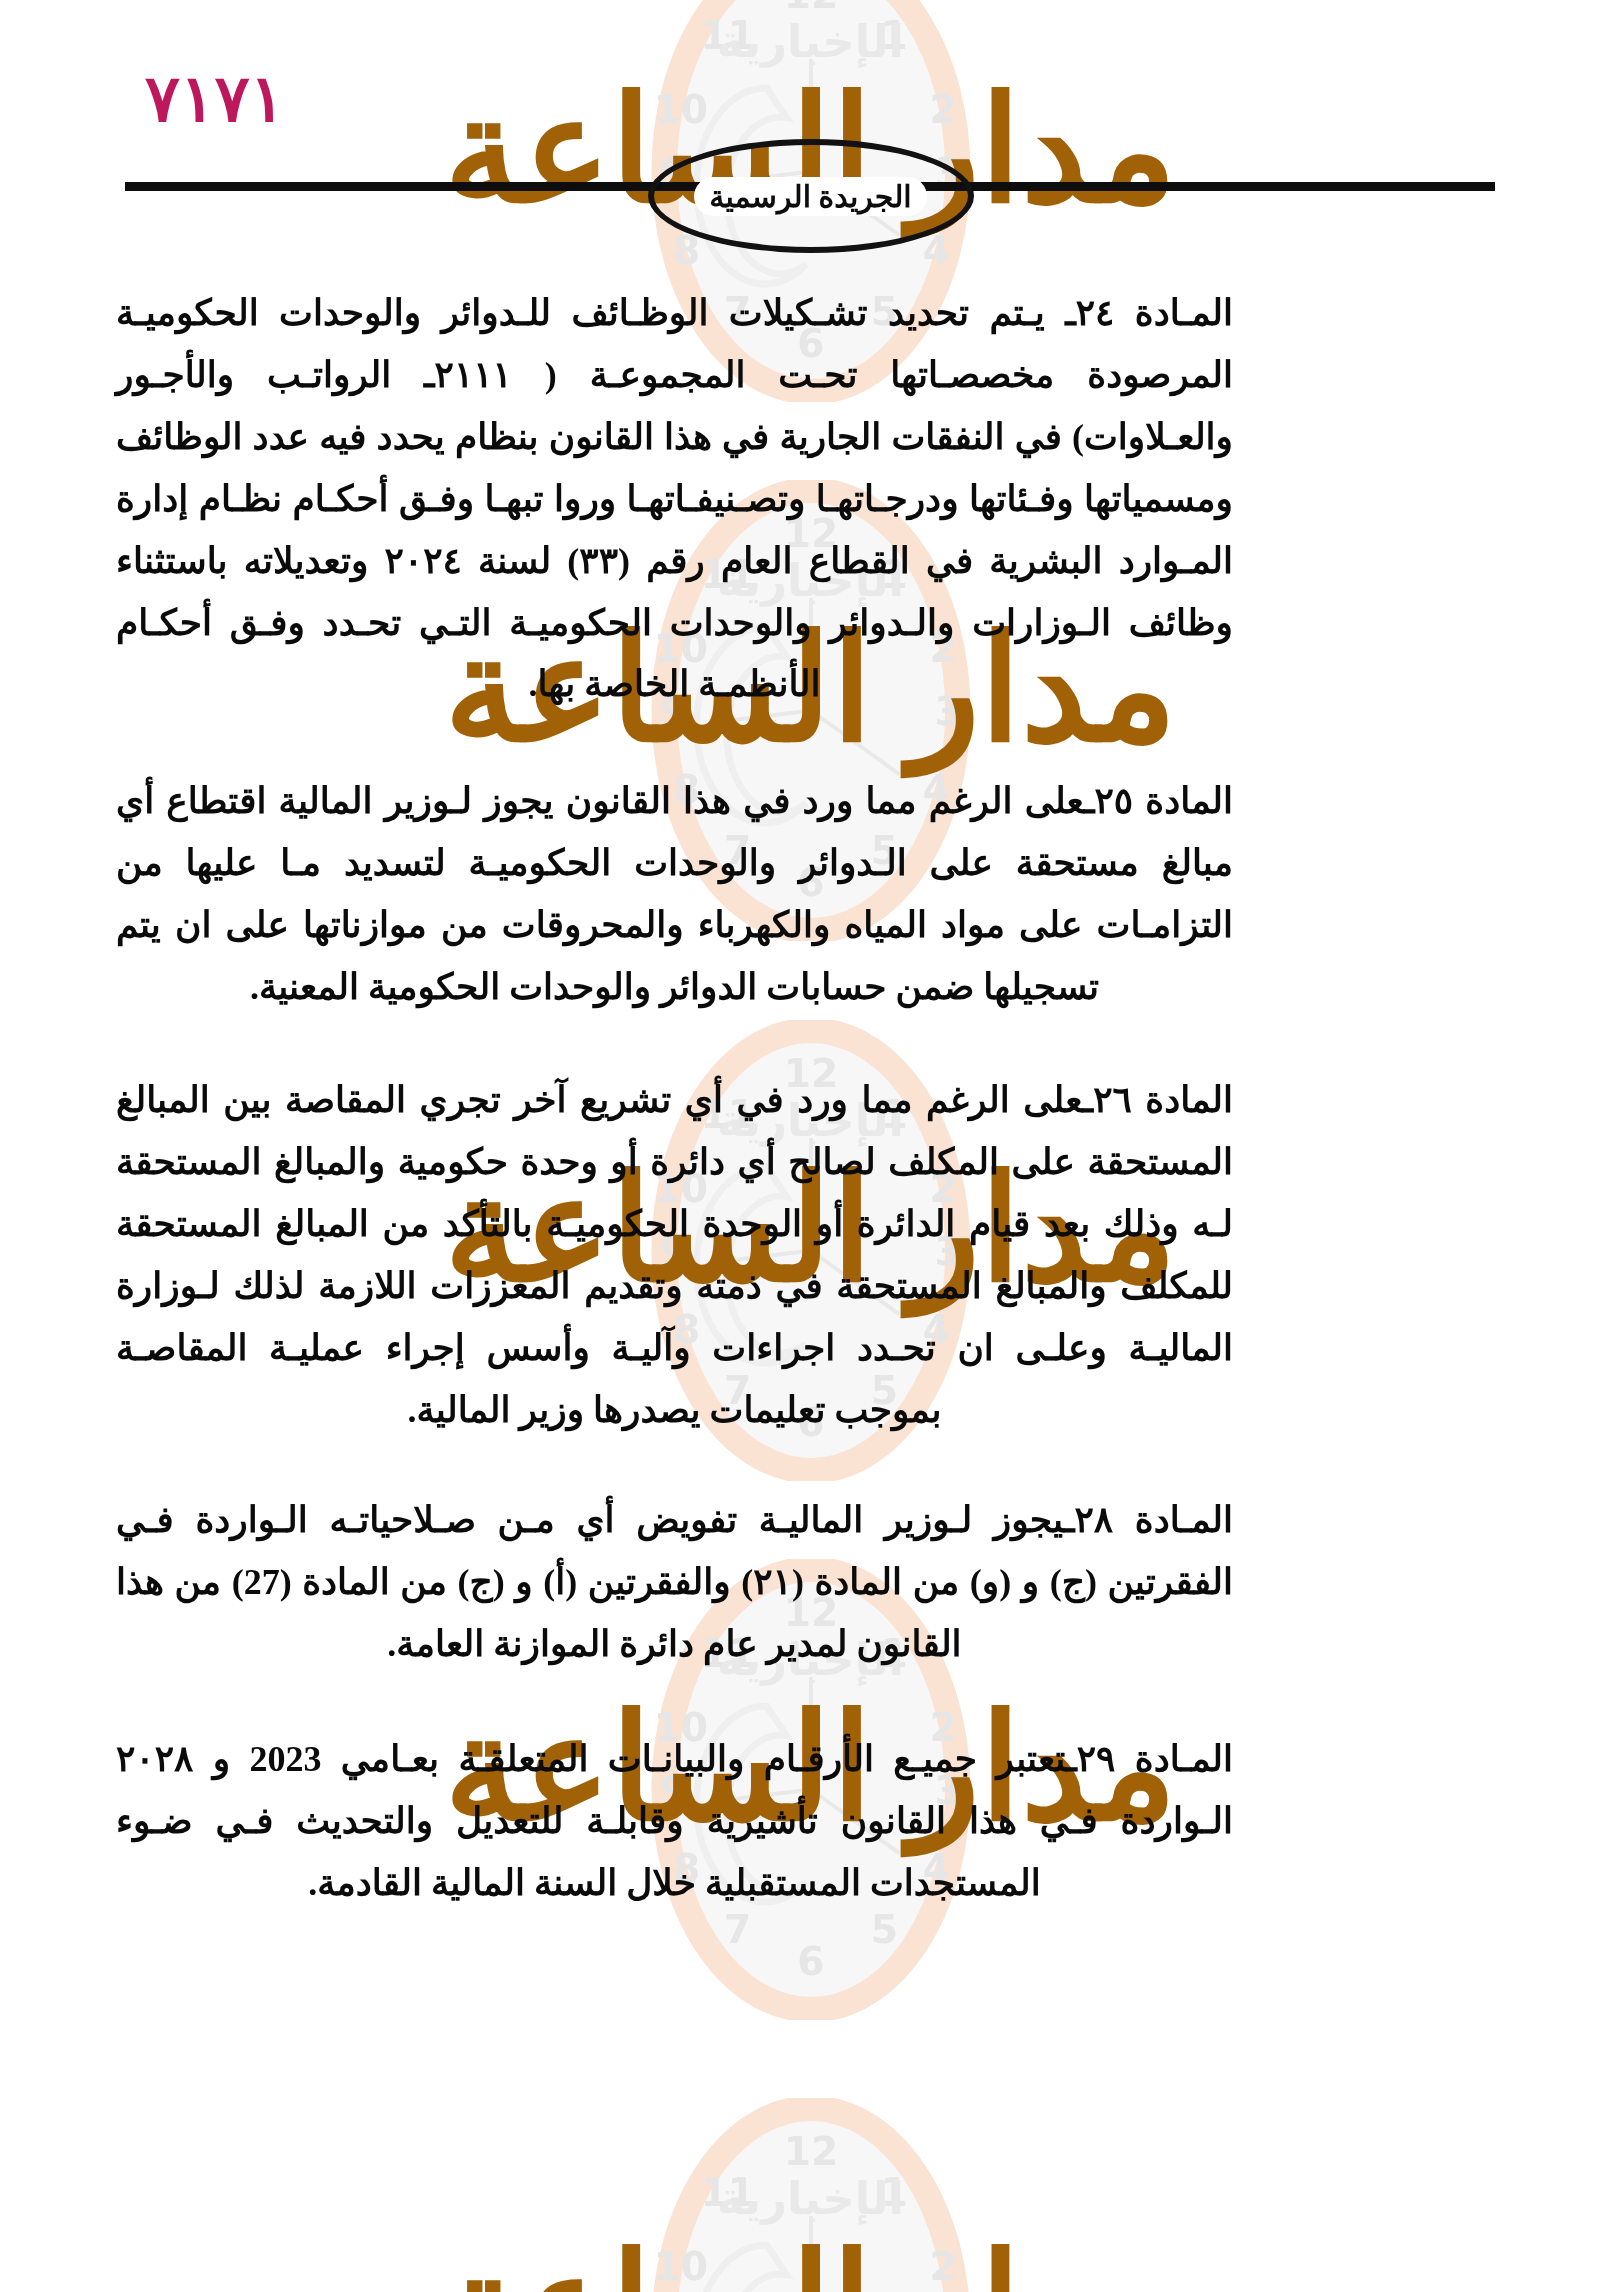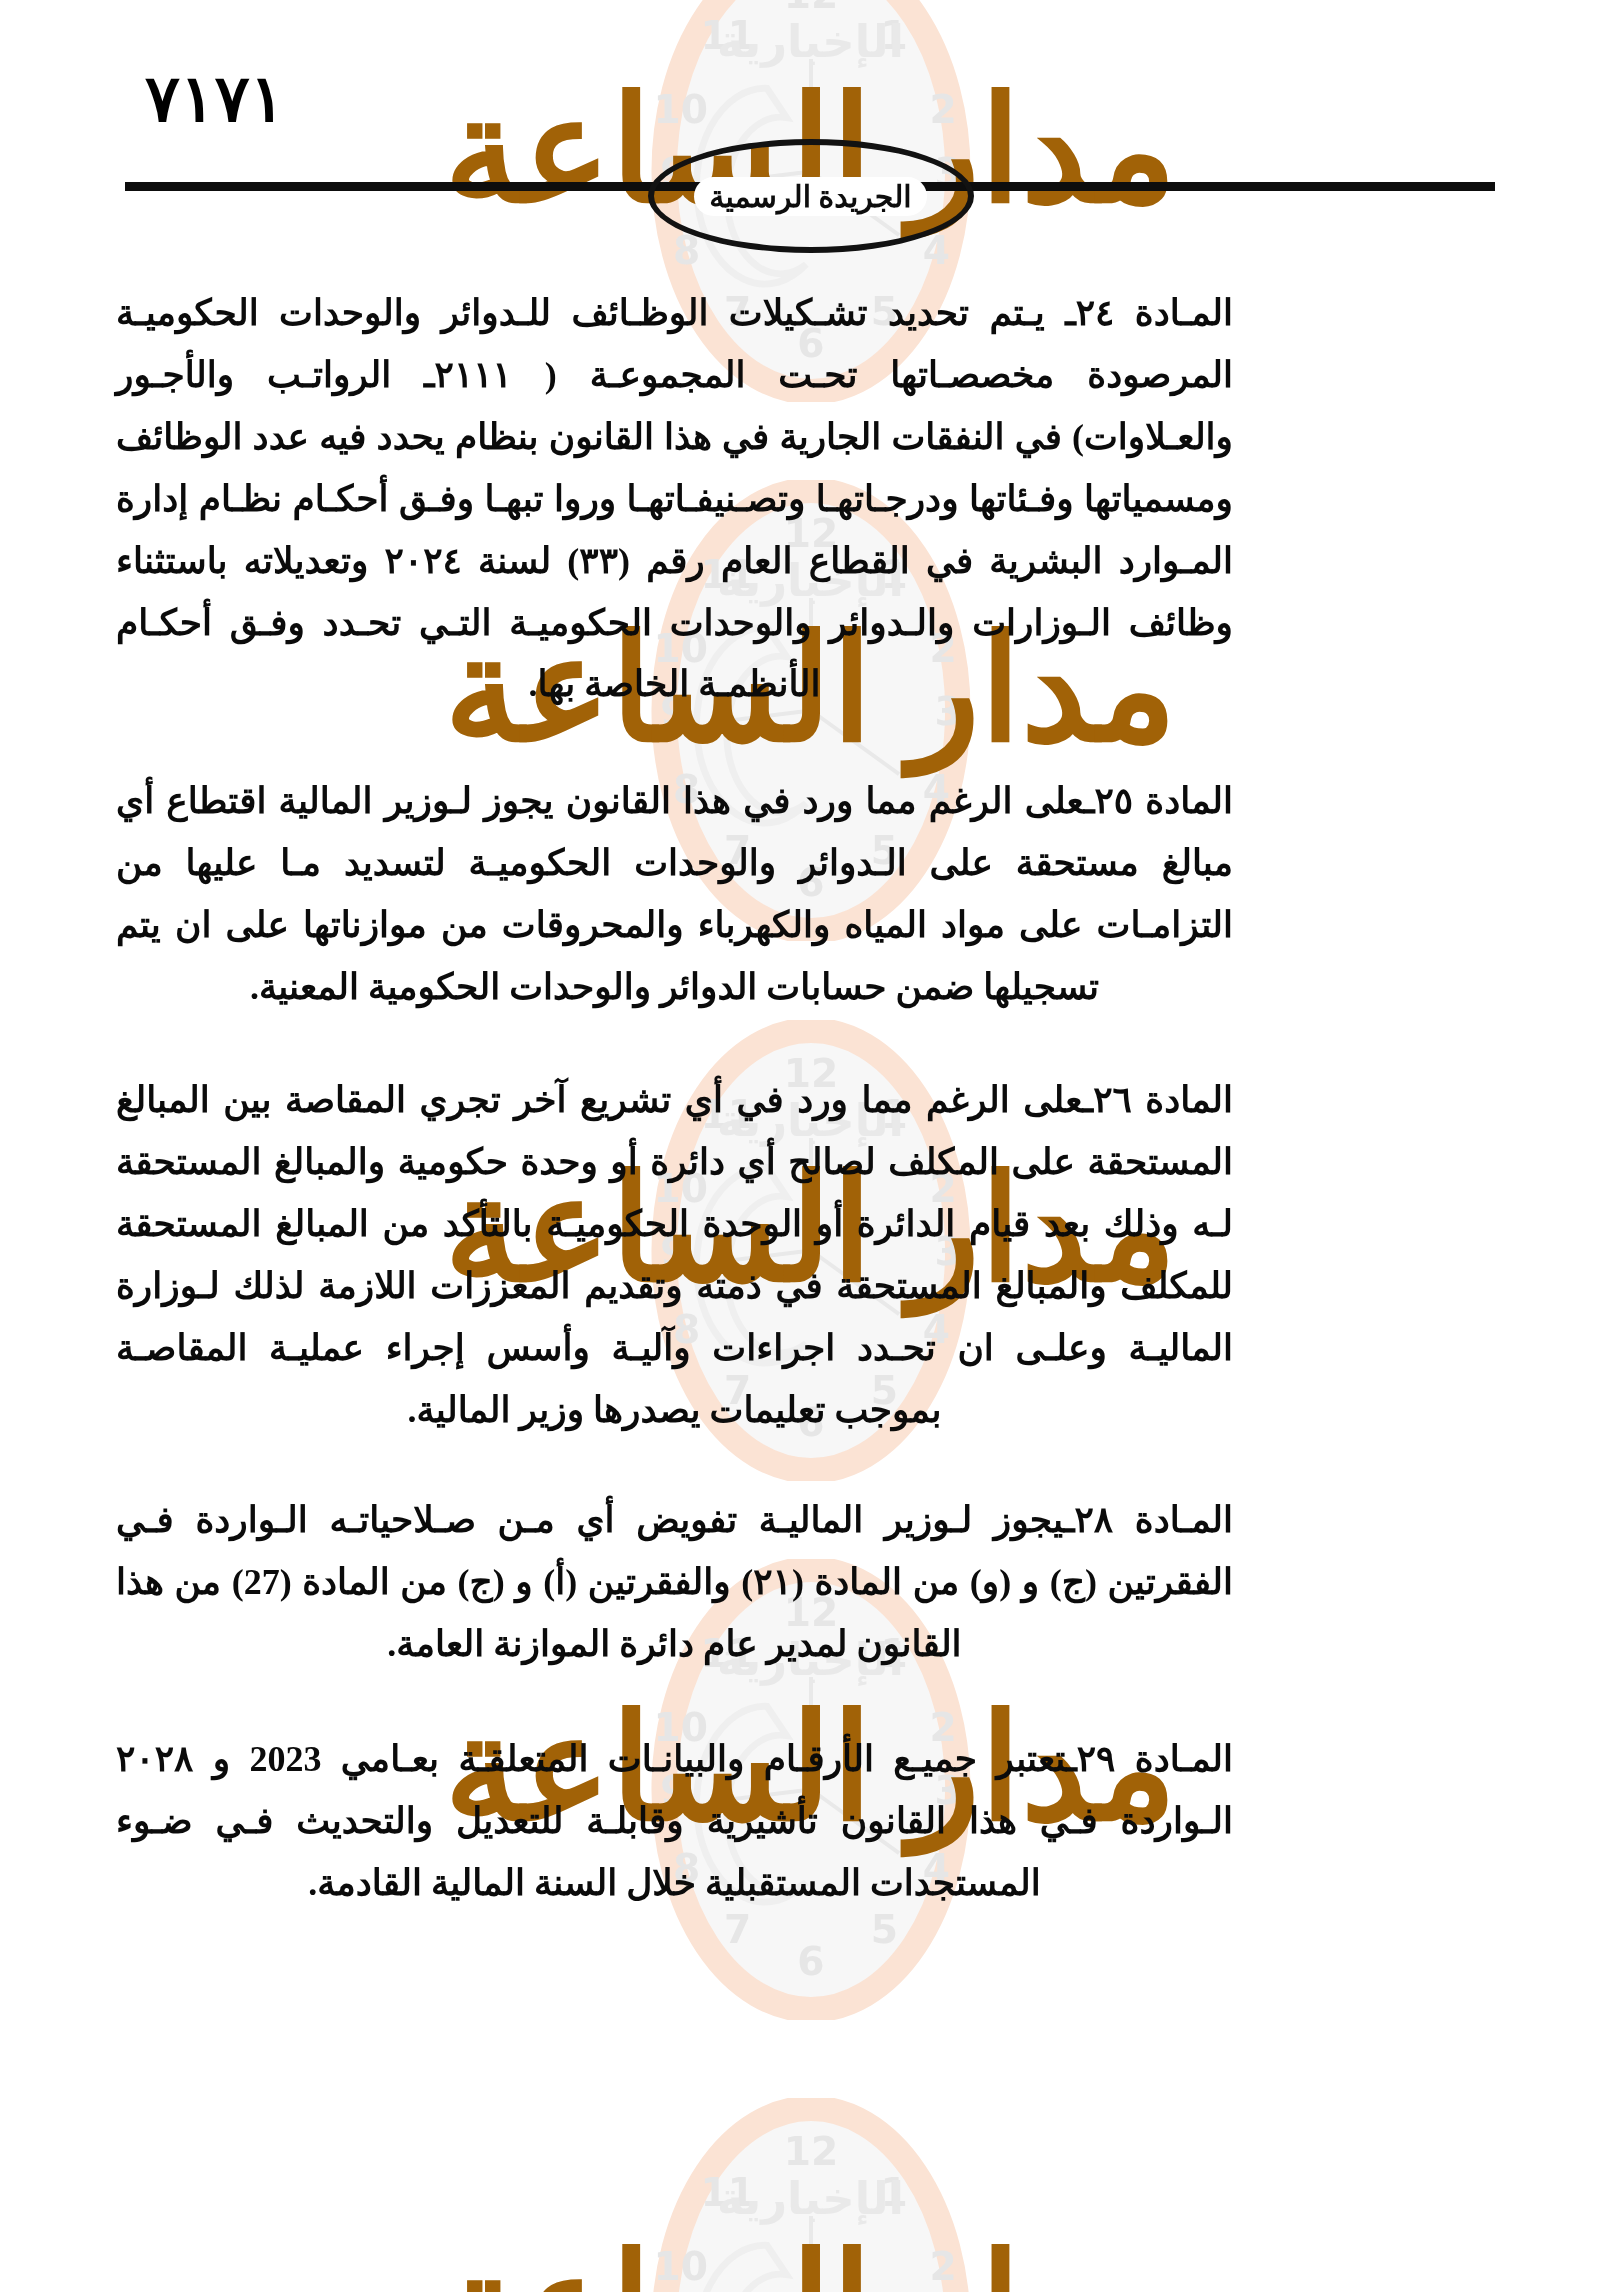--- a/index.html
+++ b/index.html
@@ -84,21 +84,21 @@
     height: 235px;
   }
 
   .page-number {
     position: absolute;
     left: 145px;
     top: 61px;
     font-family: "Liberation Serif", "DejaVu Serif", serif;
     font-size: 65px;
     font-weight: 700;
-    color: #000000;
+    color: #be185d;
     letter-spacing: 4.9px;
     direction: ltr;
   }
 
   .rule {
     position: absolute;
     left: 125px;
     width: 1370px;
     top: 182px;
     height: 8.8px;

